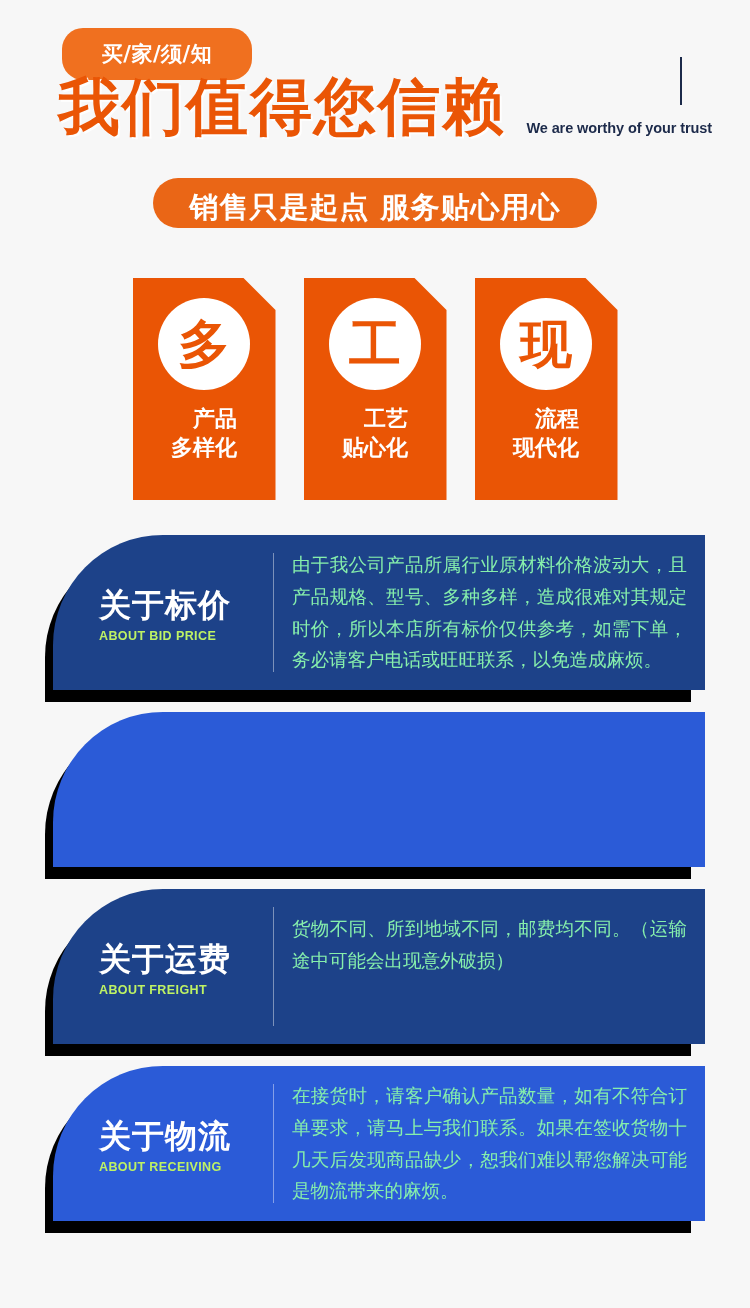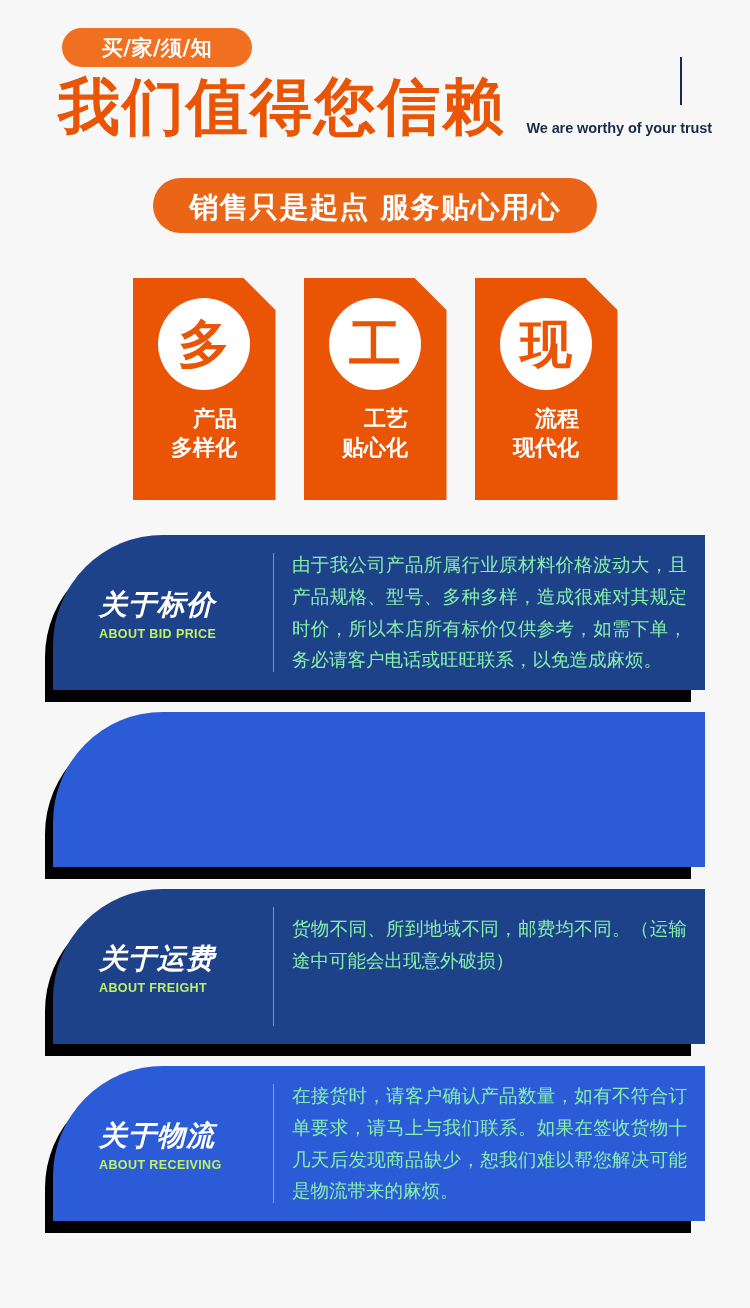--- a/index.html
+++ b/index.html
@@ -17,21 +17,21 @@
   .header {
     position: relative;
     height: 170px;
   }
 
   .badge-pill {
     position: absolute;
     left: 62px;
     top: 28px;
     width: 190px;
-    height: 39px;
+    height: 52px;
     background: #f0701f;
     border-radius: 21px;
     display: flex;
     align-items: center;
     justify-content: center;
   }
   .badge-pill .badge-text {
     color: #ffffff;
     font-size: 21px;
     font-weight: bold;
@@ -78,21 +78,21 @@
   .sub-banner-wrap {
     position: absolute;
     left: 0; right: 0;
     top: 178px;
     display: flex;
     justify-content: center;
   }
   .sub-banner {
     background: #ea6616;
     border-radius: 28px;
-    padding: 10px 36px 5px;
+    padding: 10px 36px 0;
     color: #ffffff;
     font-size: 29px;
     font-weight: bold;
     letter-spacing: 1px;
     font-family: "DejaVu Sans", sans-serif;
     white-space: nowrap;
   }
 
   
   .cards {
@@ -176,23 +176,22 @@
   .panel.blue  { background: #2b5bd7; }
 
   .panel-left {
     width: 220px;
     flex: 0 0 220px;
     padding-left: 46px;
     padding-top: 6px;
   }
   .panel-cn {
     color: #ffffff;
-    font-size: 28px;
-    font-weight: bold;
-    font-style: italic;
+    font-size: 32px;
+    font-weight: bold;
     letter-spacing: 1px;
     line-height: 1.1;
     font-family: "DejaVu Sans", sans-serif;
     white-space: nowrap;
   }
   .panel-en {
     color: #bef264;
     font-size: 12.5px;
     font-weight: bold;
     letter-spacing: 0.4px;

